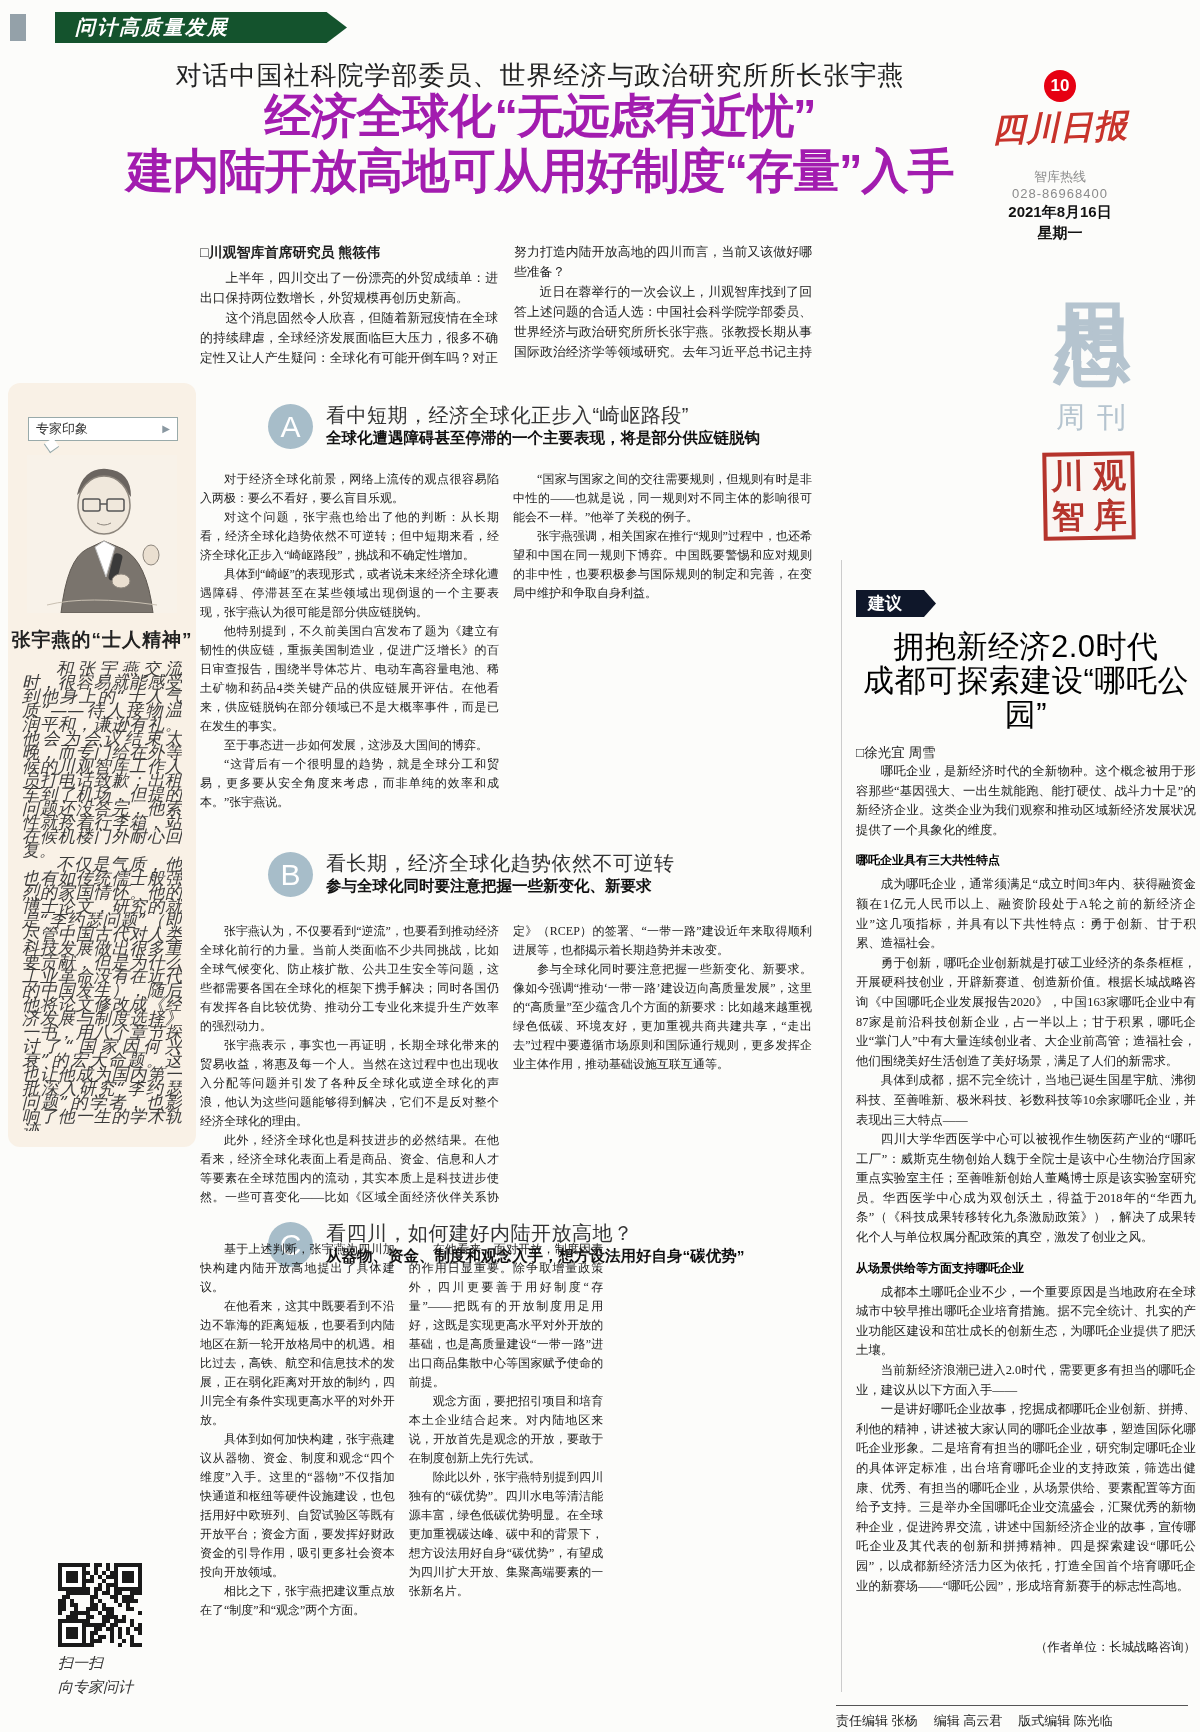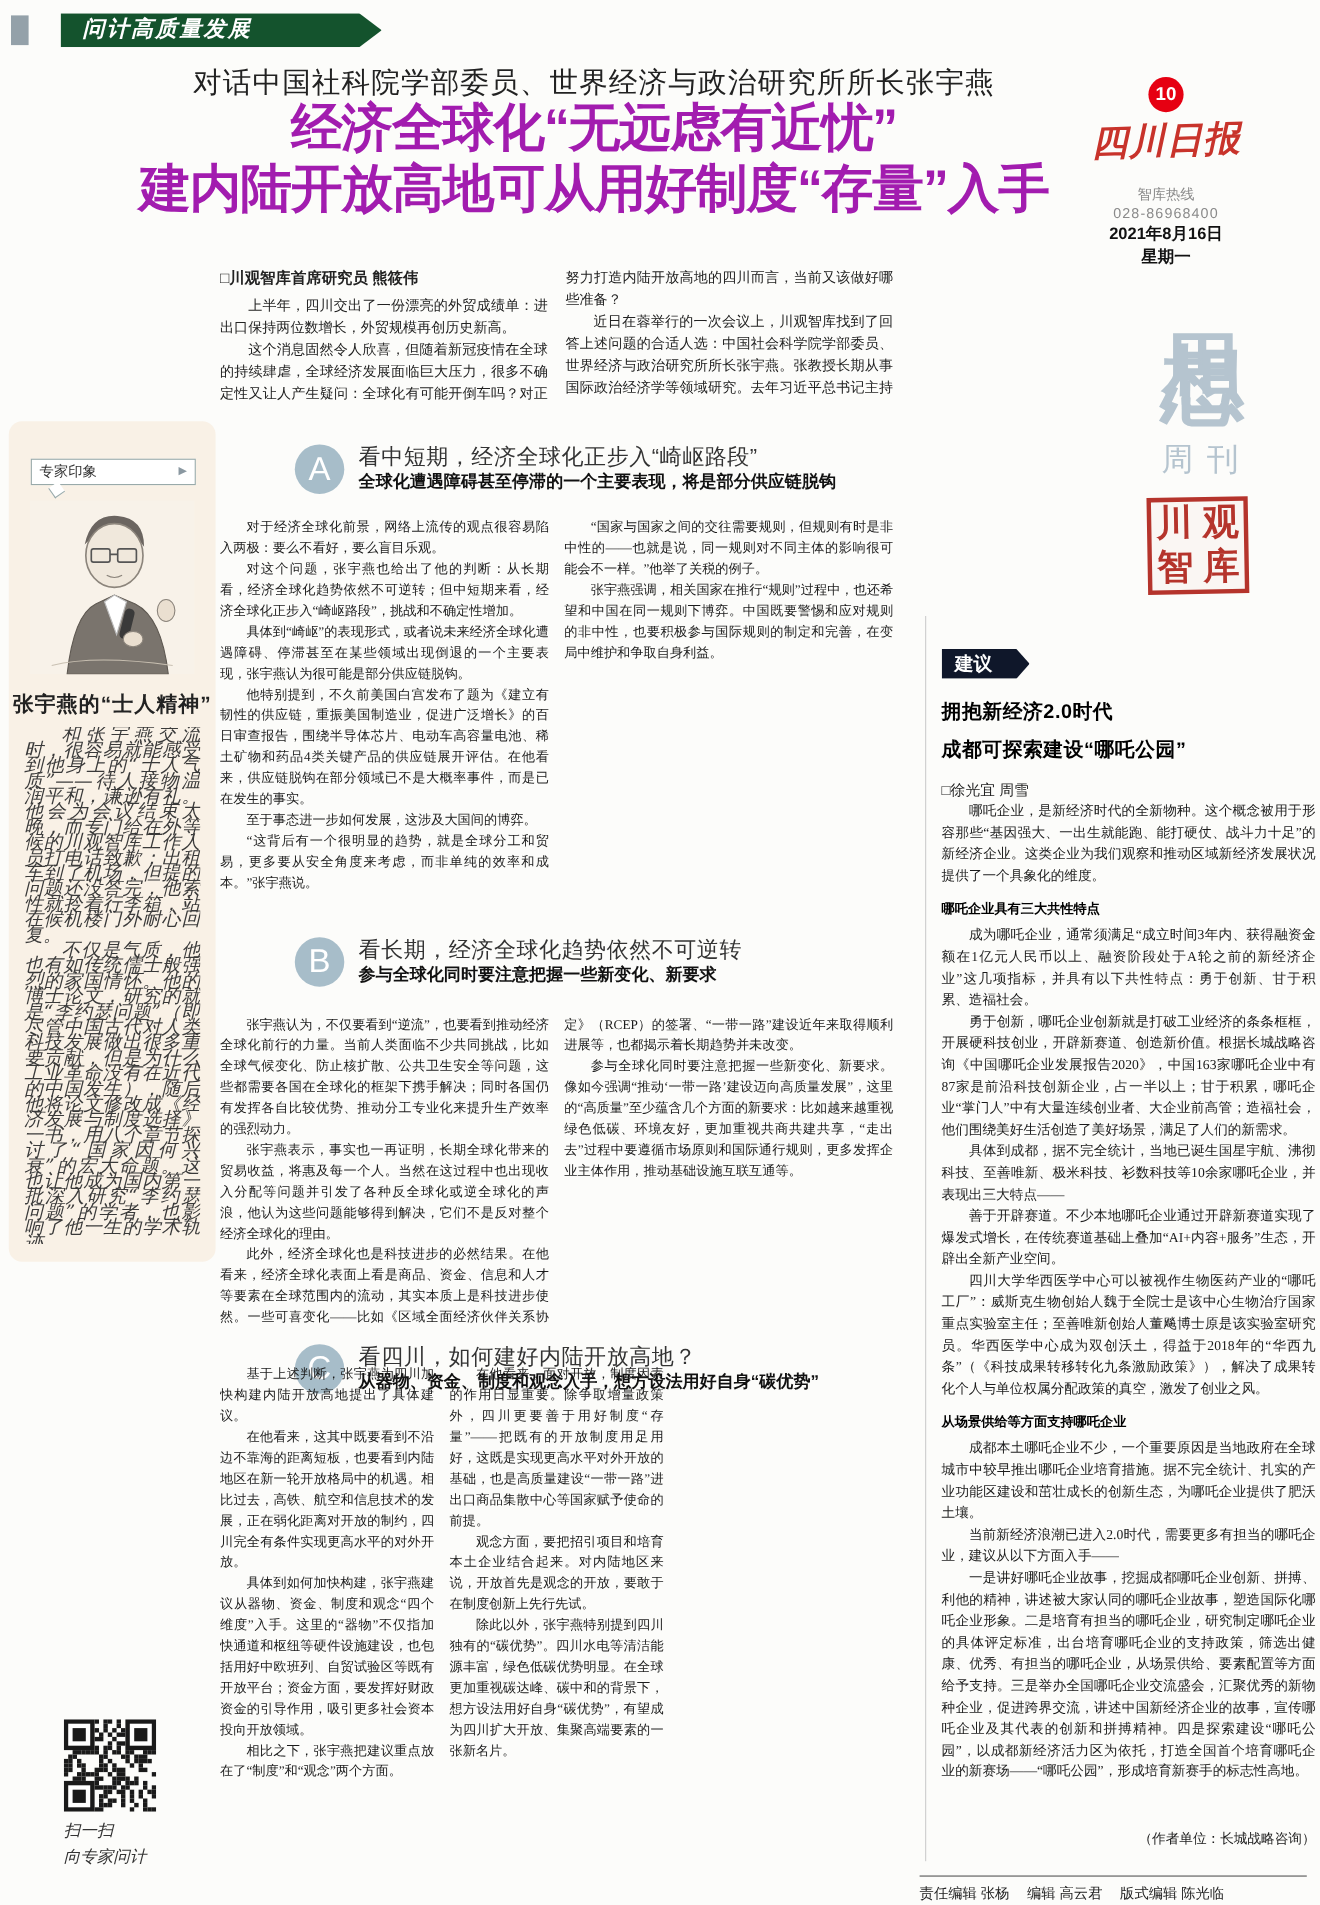--- a/index.html
+++ b/index.html
@@ -70,21 +70,21 @@
   .sec-body{left:200px;width:612px;font-family:"Liberation Serif",serif;font-size:12px;
     line-height:19px;color:#1b1b1b;text-align:justify;column-gap:14px;column-fill:auto;overflow:hidden;}
   .cols2{columns:2;}
   .cols3{columns:3;}
   
   .adv-sep{left:841px;top:560px;width:0;height:1132px;border-left:1px solid #ccc;}
   .advice{left:856px;top:590px;width:340px;}
   .adv-badge{width:80px;height:27px;background:#0f172a;
     clip-path:polygon(0 0,85% 0,100% 50%,85% 100%,0 100%);
     color:#fff;font-size:17px;font-weight:bold;line-height:27px;padding-left:12px;box-sizing:border-box;}
-  .adv-title{margin-top:13px;font-size:18px;font-weight:700;color:#000;line-height:34px;letter-spacing:0.5px;}
+  .adv-title{margin-top:13px;font-size:31px;font-weight:400;color:#000;line-height:34px;letter-spacing:0.5px;text-align:center;}
   .adv-byline{margin-top:12px;font-size:13.5px;color:#222;}
   .adv-text{font-family:"Liberation Serif",serif;font-size:12.4px;line-height:19.6px;
     color:#1b1b1b;text-align:justify;}
   .adv-intro{margin-top:8px;}
   .adv-subhead{margin:12px 0 6px 0;font-size:12px;font-weight:bold;color:#000;}
   .adv-body1{min-height:372px;}
   .adv-body2{min-height:352px;}
   .adv-note{text-align:right;font-family:"Liberation Serif",serif;font-size:12.4px;color:#1b1b1b;margin-top:4px;}
   
   .footer-rule{left:836px;top:1705px;width:352px;border-top:1px solid #555;}
@@ -365,21 +365,20 @@
     <div>拥抱新经济2.0时代</div>
     <div>成都可探索建设“哪吒公园”</div>
   </div>
   <div class="adv-byline">□徐光宜 周雪</div>
   <p class="np adv-text adv-intro">哪吒企业，是新经济时代的全新物种。这个概念被用于形容那些“基因强大、一出生就能跑、能打硬仗、战斗力十足”的新经济企业。这类企业为我们观察和推动区域新经济发展状况提供了一个具象化的维度。</p>
   <div class="adv-subhead">哪吒企业具有三大共性特点</div>
   <div class="adv-body1 adv-text">
     <p class="np">成为哪吒企业，通常须满足“成立时间3年内、获得融资金额在1亿元人民币以上、融资阶段处于A轮之前的新经济企业”这几项指标，并具有以下共性特点：勇于创新、甘于积累、造福社会。</p>
     <p class="np">勇于创新，哪吒企业创新就是打破工业经济的条条框框，开展硬科技创业，开辟新赛道、创造新价值。根据长城战略咨询《中国哪吒企业发展报告2020》，中国163家哪吒企业中有87家是前沿科技创新企业，占一半以上；甘于积累，哪吒企业“掌门人”中有大量连续创业者、大企业前高管；造福社会，他们围绕美好生活创造了美好场景，满足了人们的新需求。</p>
     <p class="np">具体到成都，据不完全统计，当地已诞生国星宇航、沸彻科技、至善唯新、极米科技、衫数科技等10余家哪吒企业，并表现出三大特点——</p>
-    <p class="np">善于开辟赛道。不少本地哪吒企业通过开辟新赛道实现了爆发式增长，在传统赛道基础上叠加“AI+内容+服务”生态，开辟出全新产业空间。</p>
     <p class="np">四川大学华西医学中心可以被视作生物医药产业的“哪吒工厂”：威斯克生物创始人魏于全院士是该中心生物治疗国家重点实验室主任；至善唯新创始人董飚博士原是该实验室研究员。华西医学中心成为双创沃土，得益于2018年的“华西九条”（《科技成果转移转化九条激励政策》），解决了成果转化个人与单位权属分配政策的真空，激发了创业之风。</p>
   </div>
   <div class="adv-subhead">从场景供给等方面支持哪吒企业</div>
   <div class="adv-body2 adv-text">
     <p class="np">成都本土哪吒企业不少，一个重要原因是当地政府在全球城市中较早推出哪吒企业培育措施。据不完全统计、扎实的产业功能区建设和茁壮成长的创新生态，为哪吒企业提供了肥沃土壤。</p>
     <p class="np">当前新经济浪潮已进入2.0时代，需要更多有担当的哪吒企业，建议从以下方面入手——</p>
     <p class="np">一是讲好哪吒企业故事，挖掘成都哪吒企业创新、拼搏、利他的精神，讲述被大家认同的哪吒企业故事，塑造国际化哪吒企业形象。二是培育有担当的哪吒企业，研究制定哪吒企业的具体评定标准，出台培育哪吒企业的支持政策，筛选出健康、优秀、有担当的哪吒企业，从场景供给、要素配置等方面给予支持。三是举办全国哪吒企业交流盛会，汇聚优秀的新物种企业，促进跨界交流，讲述中国新经济企业的故事，宣传哪吒企业及其代表的创新和拼搏精神。四是探索建设“哪吒公园”，以成都新经济活力区为依托，打造全国首个培育哪吒企业的新赛场——“哪吒公园”，形成培育新赛手的标志性高地。</p>
   </div>
   <div class="adv-note">（作者单位：长城战略咨询）</div>
 </div>

